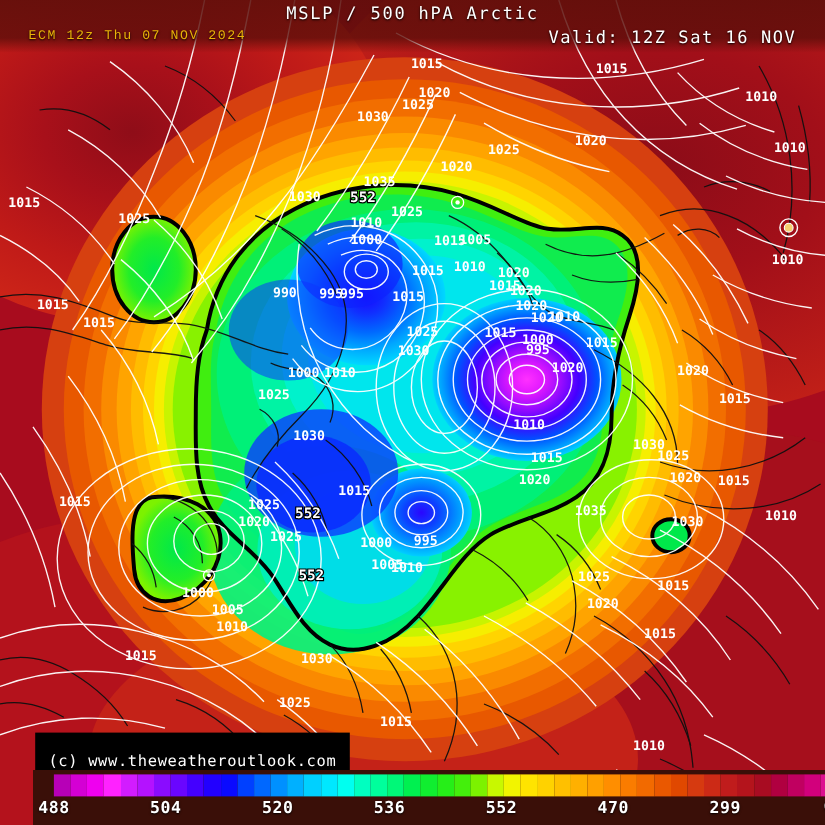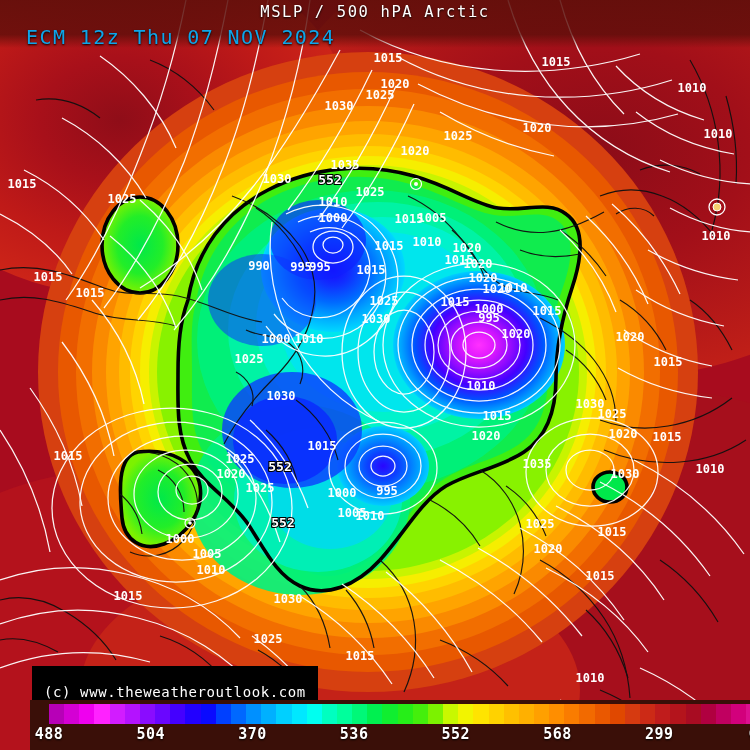--- a/index.html
+++ b/index.html
@@ -14,22 +14,22 @@
 
   
   #header{position:absolute;left:0;top:0;width:600px;height:48px;
           z-index:40;pointer-events:none;}
   #header-scrim{position:absolute;left:0;top:0;width:750px;height:48px;
      background:linear-gradient(180deg,rgba(92,14,10,0.88) 0%,rgba(92,14,10,0.80) 72%,rgba(92,14,10,0.0) 100%);}
   #title-row{position:absolute;left:0;top:2px;width:750px;text-align:center;}
   #map-title{color:#fff;font-size:15.5px;letter-spacing:1.6px;
      text-shadow:0 1px 2px #000;white-space:nowrap;}
   #sub-row{position:absolute;left:0;top:25px;width:750px;height:20px;}
-  #model-run{position:absolute;left:26px;top:0;color:#0ea5e9;font-size:20px;
-     letter-spacing:1.4px;text-shadow:0 1px 2px #000;white-space:nowrap;}
+  #model-run{position:absolute;left:26px;top:0;color:#eab308;font-size:12px;
+     letter-spacing:1.4px;text-shadow:0 1px 2px #000;white-space:nowrap;font-family:Liberation Mono, monospace;}
   #valid-time{position:absolute;right:26px;top:0;color:#fff;font-size:15.5px;
      letter-spacing:1.4px;text-shadow:0 1px 2px #000;white-space:nowrap;}
 
   
   #copyright-bar{position:absolute;left:32px;top:666px;height:28px;
      background:#000;display:flex;align-items:center;padding:12px 12px;z-index:40;}
   #copyright-text{color:#fff;font-size:14px;letter-spacing:0.6px;white-space:nowrap;}
 
   
   #colorbar-panel{position:absolute;left:0;top:700px;width:750px;height:50px;
@@ -418,20 +418,21 @@
     </svg>
   </div>
 
   <div id="header">
     <div id="header-scrim"></div>
     <div id="title-row">
       <span id="map-title">MSLP / 500 hPA Arctic</span>
     </div>
     <div id="sub-row">
       <span id="model-run">ECM 12z Thu 07 NOV 2024</span>
+      <span id="valid-time">Valid: 12Z Sat 16 NOV</span>
     </div>
   </div>
 
   <div id="copyright-bar">
     <span id="copyright-text">(c) www.theweatheroutlook.com</span>
   </div>
 
   <div id="colorbar-panel">
     <div id="colorbar-strip">
         <div class="cb-cell" style="background: rgb(183, 0, 183);"></div>
@@ -478,22 +479,22 @@
         <div class="cb-cell" style="background: rgb(180, 20, 28);"></div>
         <div class="cb-cell" style="background: rgb(168, 12, 34);"></div>
         <div class="cb-cell" style="background: rgb(176, 0, 64);"></div>
         <div class="cb-cell" style="background: rgb(192, 0, 96);"></div>
         <div class="cb-cell" style="background: rgb(210, 0, 124);"></div>
         <div class="cb-cell" style="background: rgb(220, 16, 144);"></div>
       </div>
     <div id="colorbar-ticks">
         <span class="cb-tick" style="left: 19px;">488</span>
         <span class="cb-tick" style="left: 120.714px; text-align: right;">504</span>
-        <span class="cb-tick" style="left: 222.429px;">370</span>
+        <span class="cb-tick" style="left: 222.429px;">520</span>
         <span class="cb-tick" style="left: 324.143px;">536</span>
         <span class="cb-tick" style="left: 425.857px;">552</span>
-        <span class="cb-tick" style="left: 527.571px;">568</span>
+        <span class="cb-tick" style="left: 527.571px;">470</span>
         <span class="cb-tick" style="left: 629.286px;">299</span>
         <span class="cb-tick" style="left: 731px; font-family: Liberation Serif, serif;">600</span>
       </div>
   </div>
 
 </div>
 
 </body></html>

